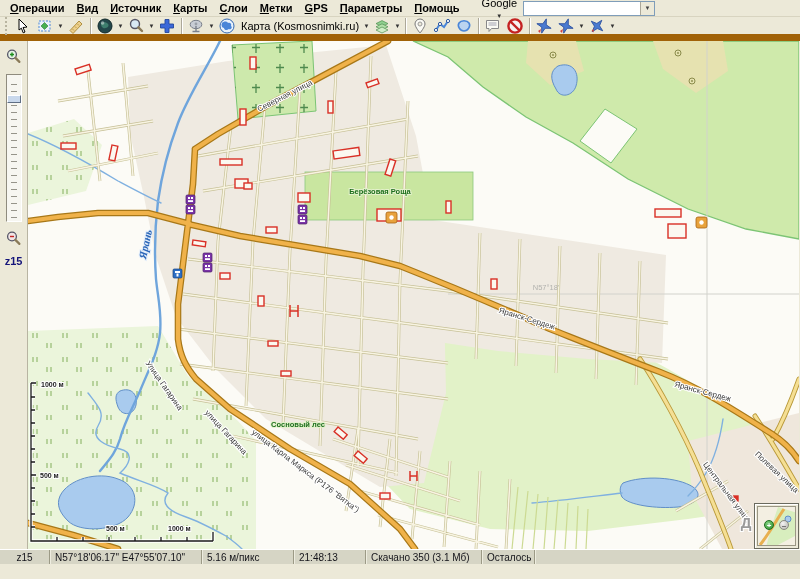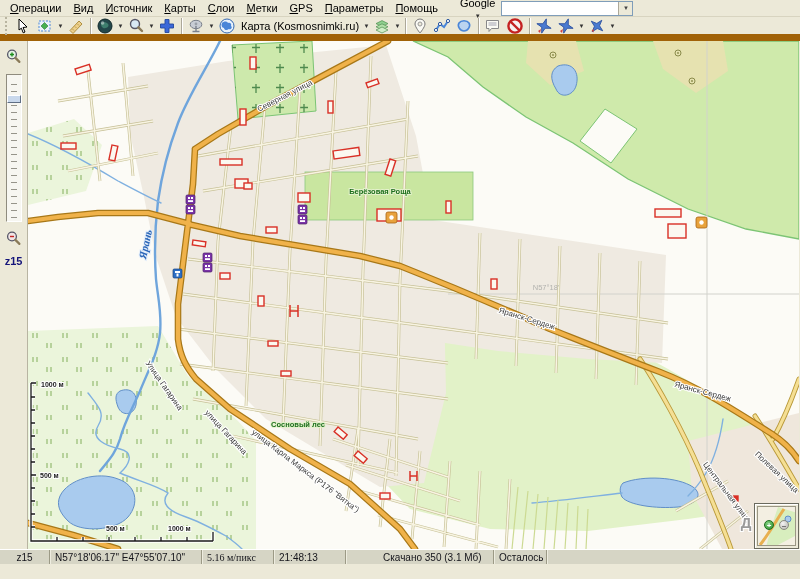--- a/index.html
+++ b/index.html
@@ -9,21 +9,21 @@
 
   
   .titlebar { height:16px; background:linear-gradient(90deg,#12306E 0%,#2C5CAC 45%,#4E82CC 100%);
               display:flex; align-items:center; gap:4px; padding:0 4px;
               color:#fff; font-weight:bold; font-size:11px; }
   .appicon { width:12px; height:12px; flex:0 0 auto; }
 
   
   .menubar { height:17px; background:#ECE9D8; border-bottom:1px solid #D8D4C0;
              display:flex; align-items:center; font-size:11px; color:#000; padding-left:4px; }
-  .menu-item { padding:1px 6px; cursor:default; white-space:nowrap; }
+  .menu-item { padding:1px 6px; cursor:default; white-space:nowrap;font-weight:bold; }
   .google-btn { display:flex; align-items:center; gap:4px; padding:0 6px; margin-left:10px;flex-direction:column; }
   .dd-glyph { font-size:6px; color:#333; }
   .combo { width:132px; height:15px; background:#fff; border:1px solid #7F9DB9; display:flex; }
   .combo-val { flex:1; font-size:10px; padding:0 2px; }
   .combo-btn { width:14px; background:#ECE9D8; border-left:1px solid #ACA899;
                display:flex; align-items:center; justify-content:center; font-size:6px; color:#444; }
 
   
   .toolbar { height:24px; background:#ECE9D8; display:flex; align-items:center;
              padding-left:3px; border-bottom:7px solid #a16207; }
@@ -61,23 +61,23 @@
   .mm-zoomin { left:6px;  background:radial-gradient(circle at 35% 30%,#7FD07F,#2E8E2E); border:1px solid #1E6E1E;}
   .mm-zoomout{ left:21px; background:radial-gradient(circle at 35% 30%,#F4F4F4,#B0B0A8); border:1px solid #8A8A80; color:#555;}
 
   
   .statusbar { height:15px; background:#D6D5C5; border-top:1px solid #FFF;
                display:flex; font-size:10px; color:#14141a; align-items:stretch; overflow:hidden; }
   .sp { display:flex; align-items:center; padding:0 5px; white-space:nowrap; overflow:hidden;
         border-right:1px solid #9C9A86; box-shadow:1px 0 0 #EEEDE0; }
   .sp-zoom { width:50px; justify-content:center; }
   .sp-coords { width:152px; }
-  .sp-res { width:72px;font-family:Liberation Serif, serif; }
+  .sp-res { width:92px; }
   .sp-time { width:72px; }
-  .sp-down { width:116px;margin-left:32px; }
+  .sp-down { width:116px; }
   .sp-rem { width:53px; }
   .sp-file { flex:1; border-right:none; }
 
   
   .rc-major { fill:none; stroke:#A87818; stroke-width:6.6; stroke-linejoin:round; stroke-linecap:round; }
   .rf-major { fill:none; stroke:#F0B24A; stroke-width:4.2; stroke-linejoin:round; stroke-linecap:round; }
   .rc-sec   { fill:none; stroke:#B89838; stroke-width:5;   stroke-linejoin:round; stroke-linecap:round; }
   .rf-sec   { fill:none; stroke:#F5DF94; stroke-width:3.2; stroke-linejoin:round; stroke-linecap:round; }
   .rc-min   { fill:none; stroke:#C6C096; stroke-width:2.8; stroke-linejoin:round; }
   .rf-min   { fill:none; stroke:#F8F4E2; stroke-width:1.5; stroke-linejoin:round; }

